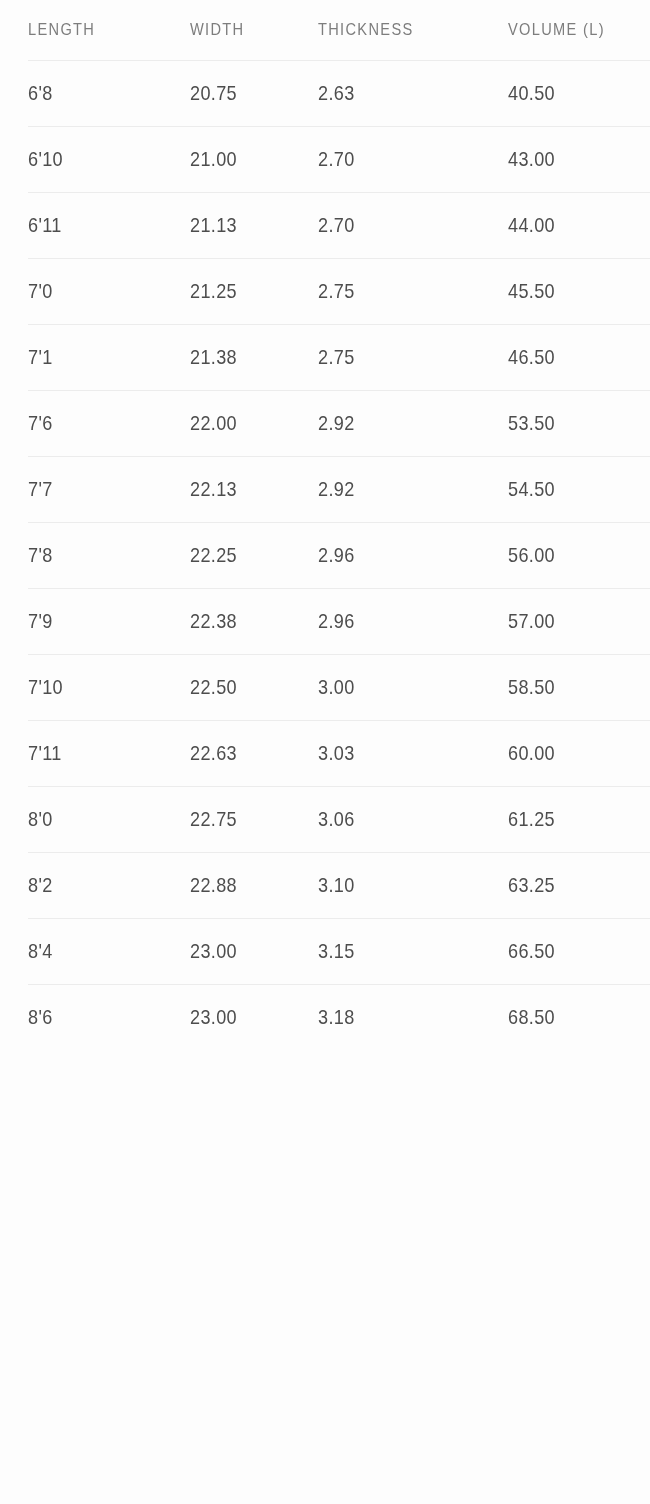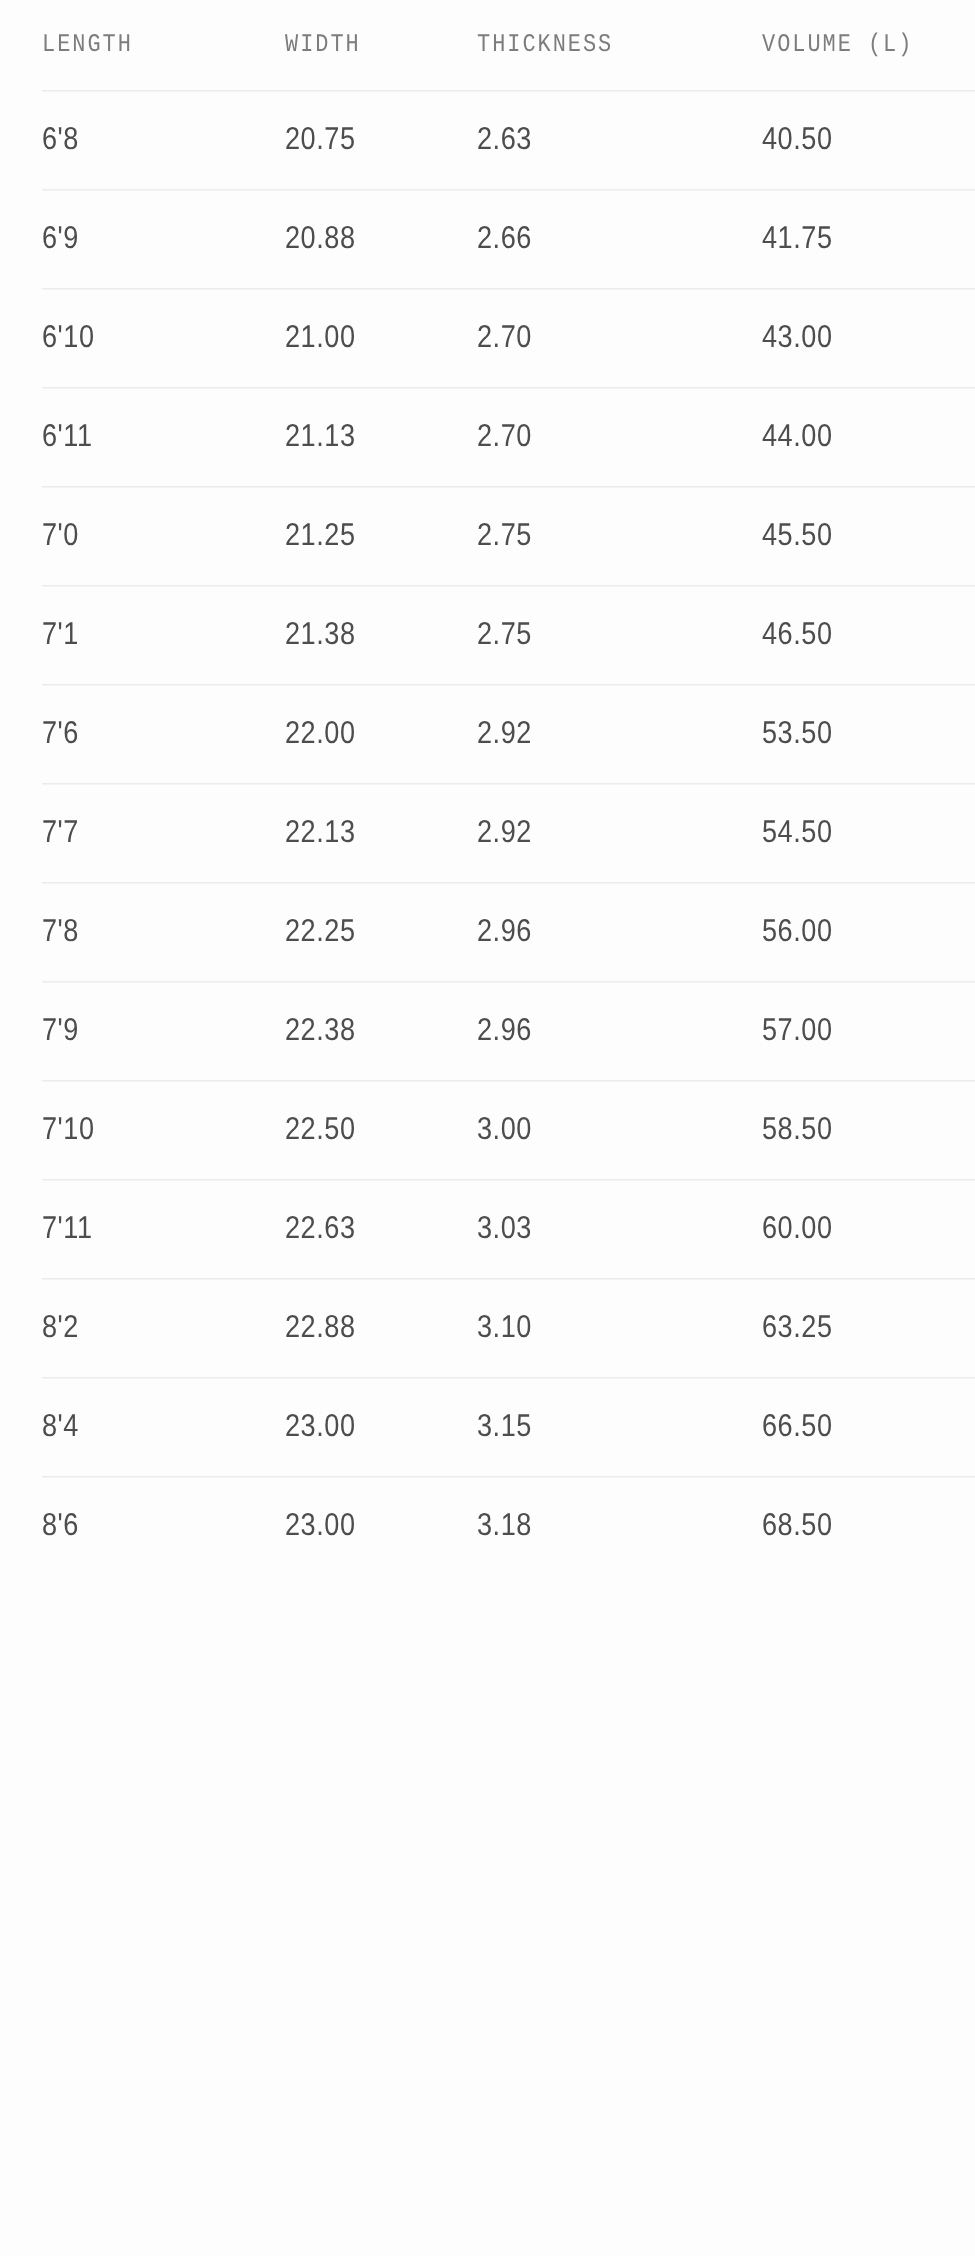--- a/index.html
+++ b/index.html
@@ -38,21 +38,20 @@
     right: 0;
     top: 0;
     height: 1px;
     background: #ececec;
   }
 
   .header-row {
     height: 60px;
     align-items: flex-end;
     padding-bottom: 20px;
-    font-family: Liberation Mono, monospace;
   }
   .header-row::before { display: none; }
 
   
   .cell {
     position: absolute;
     white-space: nowrap;
     letter-spacing: 0.02em;
   }
   .col-length    { left: 28px;  }
@@ -93,26 +92,20 @@
     <span class="cell col-thickness">THICKNESS</span>
     <span class="cell col-volume">VOLUME (L)</span>
   </div>
 
   <div id="rows-container">
       <div class="row data-row">
         <span class="cell col-length">6'8</span>
         <span class="cell col-width">20.75</span>
         <span class="cell col-thickness">2.63</span>
         <span class="cell col-volume">40.50</span>
-      </div>
-      <div class="row data-row">
-        <span class="cell col-length">6'9</span>
-        <span class="cell col-width">20.88</span>
-        <span class="cell col-thickness">2.66</span>
-        <span class="cell col-volume">41.75</span>
       </div>
       <div class="row data-row">
         <span class="cell col-length">6'10</span>
         <span class="cell col-width">21.00</span>
         <span class="cell col-thickness">2.70</span>
         <span class="cell col-volume">43.00</span>
       </div>
       <div class="row data-row">
         <span class="cell col-length">6'11</span>
         <span class="cell col-width">21.13</span>
@@ -161,20 +154,26 @@
         <span class="cell col-thickness">3.00</span>
         <span class="cell col-volume">58.50</span>
       </div>
       <div class="row data-row">
         <span class="cell col-length">7'11</span>
         <span class="cell col-width">22.63</span>
         <span class="cell col-thickness">3.03</span>
         <span class="cell col-volume">60.00</span>
       </div>
       <div class="row data-row">
+        <span class="cell col-length">8'0</span>
+        <span class="cell col-width">22.75</span>
+        <span class="cell col-thickness">3.06</span>
+        <span class="cell col-volume">61.25</span>
+      </div>
+      <div class="row data-row">
         <span class="cell col-length">8'2</span>
         <span class="cell col-width">22.88</span>
         <span class="cell col-thickness">3.10</span>
         <span class="cell col-volume">63.25</span>
       </div>
       <div class="row data-row">
         <span class="cell col-length">8'4</span>
         <span class="cell col-width">23.00</span>
         <span class="cell col-thickness">3.15</span>
         <span class="cell col-volume">66.50</span>

